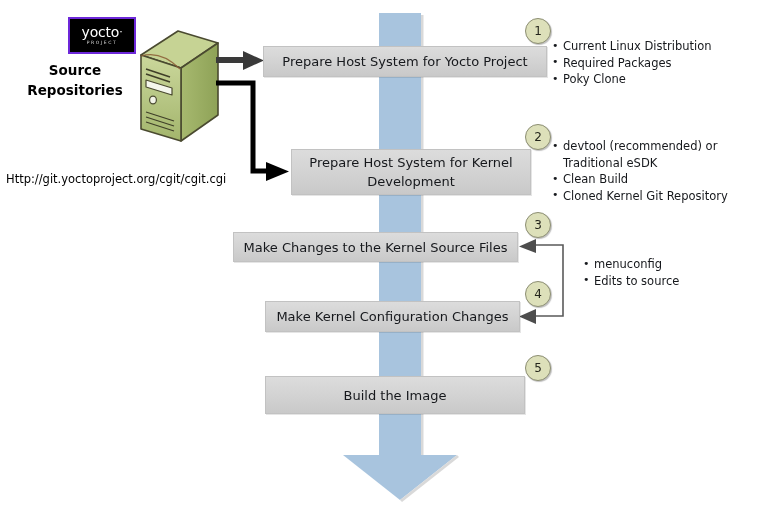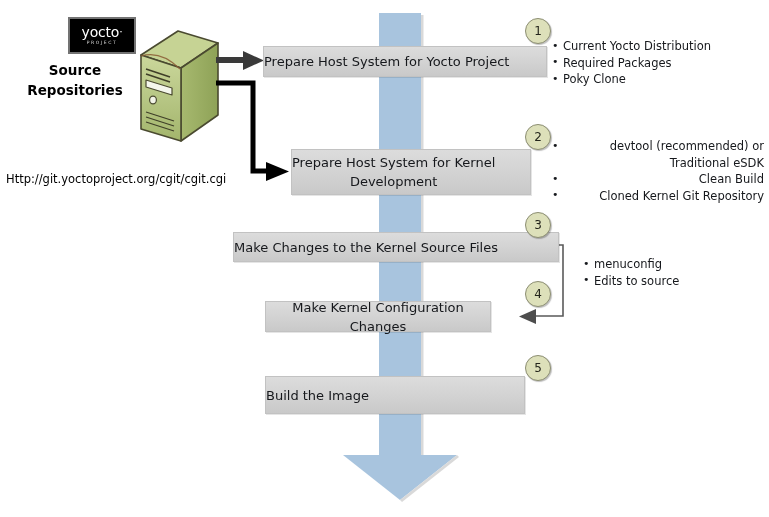--- a/index.html
+++ b/index.html
@@ -21,21 +21,21 @@
     width: 769px;
     height: 517px;
   }
   .abs { position: absolute; }
 
   
   .yocto-logo {
     left: 68px; top: 17px;
     width: 68px; height: 37px;
     background: #000000;
-    border: 2px solid #737373;
+    border: 2px solid #6d28d9;
     box-sizing: border-box;
     display: flex;
     flex-direction: column;
     align-items: center;
     justify-content: center;
     line-height: 1;
   }
   .yocto-word {
     color: #ffffff;
     font-size: 14px;
@@ -68,31 +68,31 @@
     margin-top: 31px;
   }
 
   
   .flow-box {
     background: linear-gradient(to bottom, #dcdcdc 0%, #d2d2d2 55%, #c9c9c9 100%);
     border: 1px solid #c2c2c2;
     box-sizing: border-box;
     display: flex;
     align-items: center;
-    justify-content: flex-start;
+    justify-content: center;
     text-align: center;
     font-size: 13px;
     color: #16181c;
     line-height: 19px;
     box-shadow: 1px 1px 0 rgba(0,0,0,0.10);
   }
   #box1 { left: 263px; top: 46px;  width: 284px; height: 31px; }
   #box2 { left: 291px; top: 149px; width: 240px; height: 46px; }
-  #box3 { left: 233px; top: 232px; width: 326px; height: 30px; }
-  #box4 { left: 265px; top: 301px; width: 226px; height: 31px; }
+  #box3 { left: 233px; top: 232px; width: 285px; height: 30px; }
+  #box4 { left: 265px; top: 301px; width: 255px; height: 31px; }
   #box5 { left: 265px; top: 376px; width: 260px; height: 38px; }
 
   
   .step-circle {
     width: 26px; height: 26px;
     border-radius: 50%;
     background: #dde0ba;
     border: 1.5px solid #8d8f73;
     box-sizing: border-box;
     display: flex;
@@ -125,21 +125,21 @@
     white-space: nowrap;
   }
   .notes li::before {
     content: "\2022";
     position: absolute;
     left: 0; top: -0.5px;
     font-size: 11px;
   }
   .notes li.wrap { white-space: normal; }
   #notes1 { left: 552px; top: 38px;  width: 214px; }
-  #notes2 { left: 552px; top: 138px; width: 212px; text-align: right; }
+  #notes2 { left: 552px; top: 138px; width: 212px; }
   #notes3 { left: 583px; top: 256px; width: 180px; }
   #notes5 { left: 552px; top: 373px; width: 200px; }
   .ital { font-style: italic; }
 </style>
 </head>
 <body>
 
 <svg id="canvas" viewBox="0 0 769 517">
   <defs>
     <linearGradient id="serverFront" x1="0" y1="0" x2="0" y2="1">
@@ -251,21 +251,21 @@
 </div>
 <div class="abs step-circle" id="circle4">
   <span>4</span>
 </div>
 <div class="abs step-circle" id="circle5">
   <span>5</span>
 </div>
 
 <div class="abs notes" id="notes1">
   <ul>
-    <li>Current Yocto Distribution</li>
+    <li>Current Linux Distribution</li>
     <li>Required Packages</li>
     <li>Poky Clone</li>
   </ul>
 </div>
 
 <div class="abs notes" id="notes2">
   <ul>
     <li class="wrap">devtool (recommended) or Traditional eSDK</li>
     <li>Clean Build</li>
     <li>Cloned Kernel Git Repository</li>

